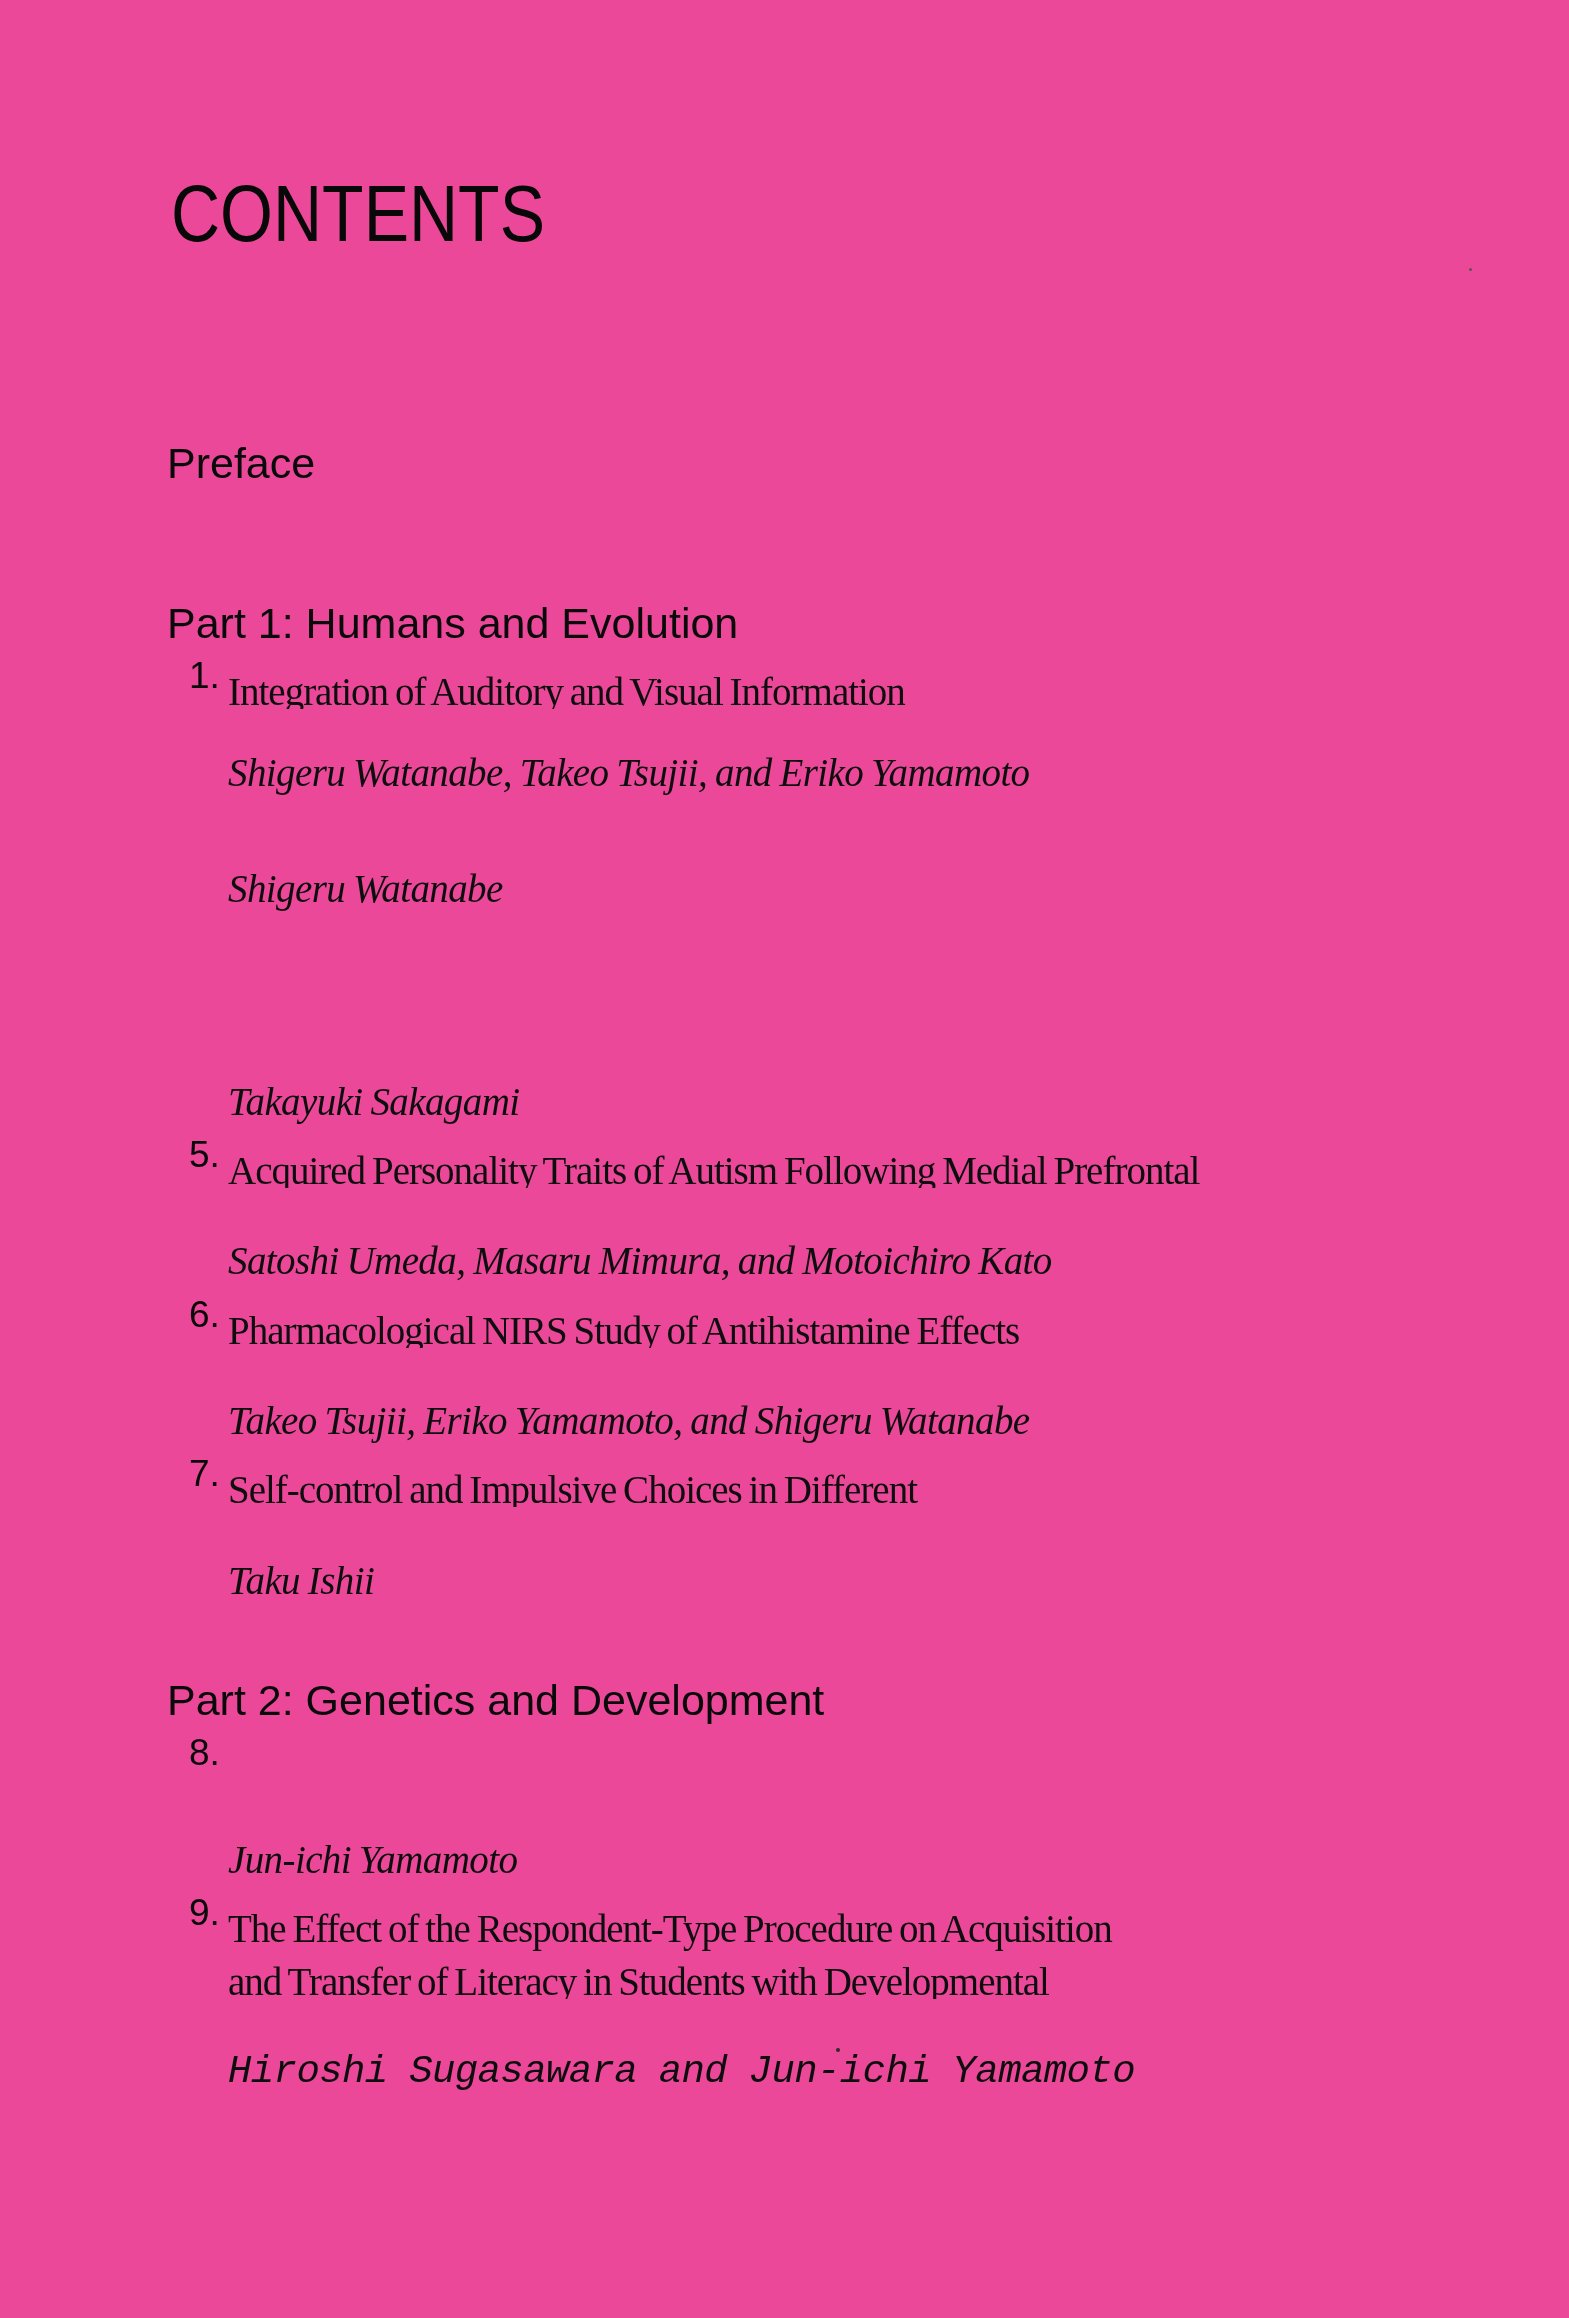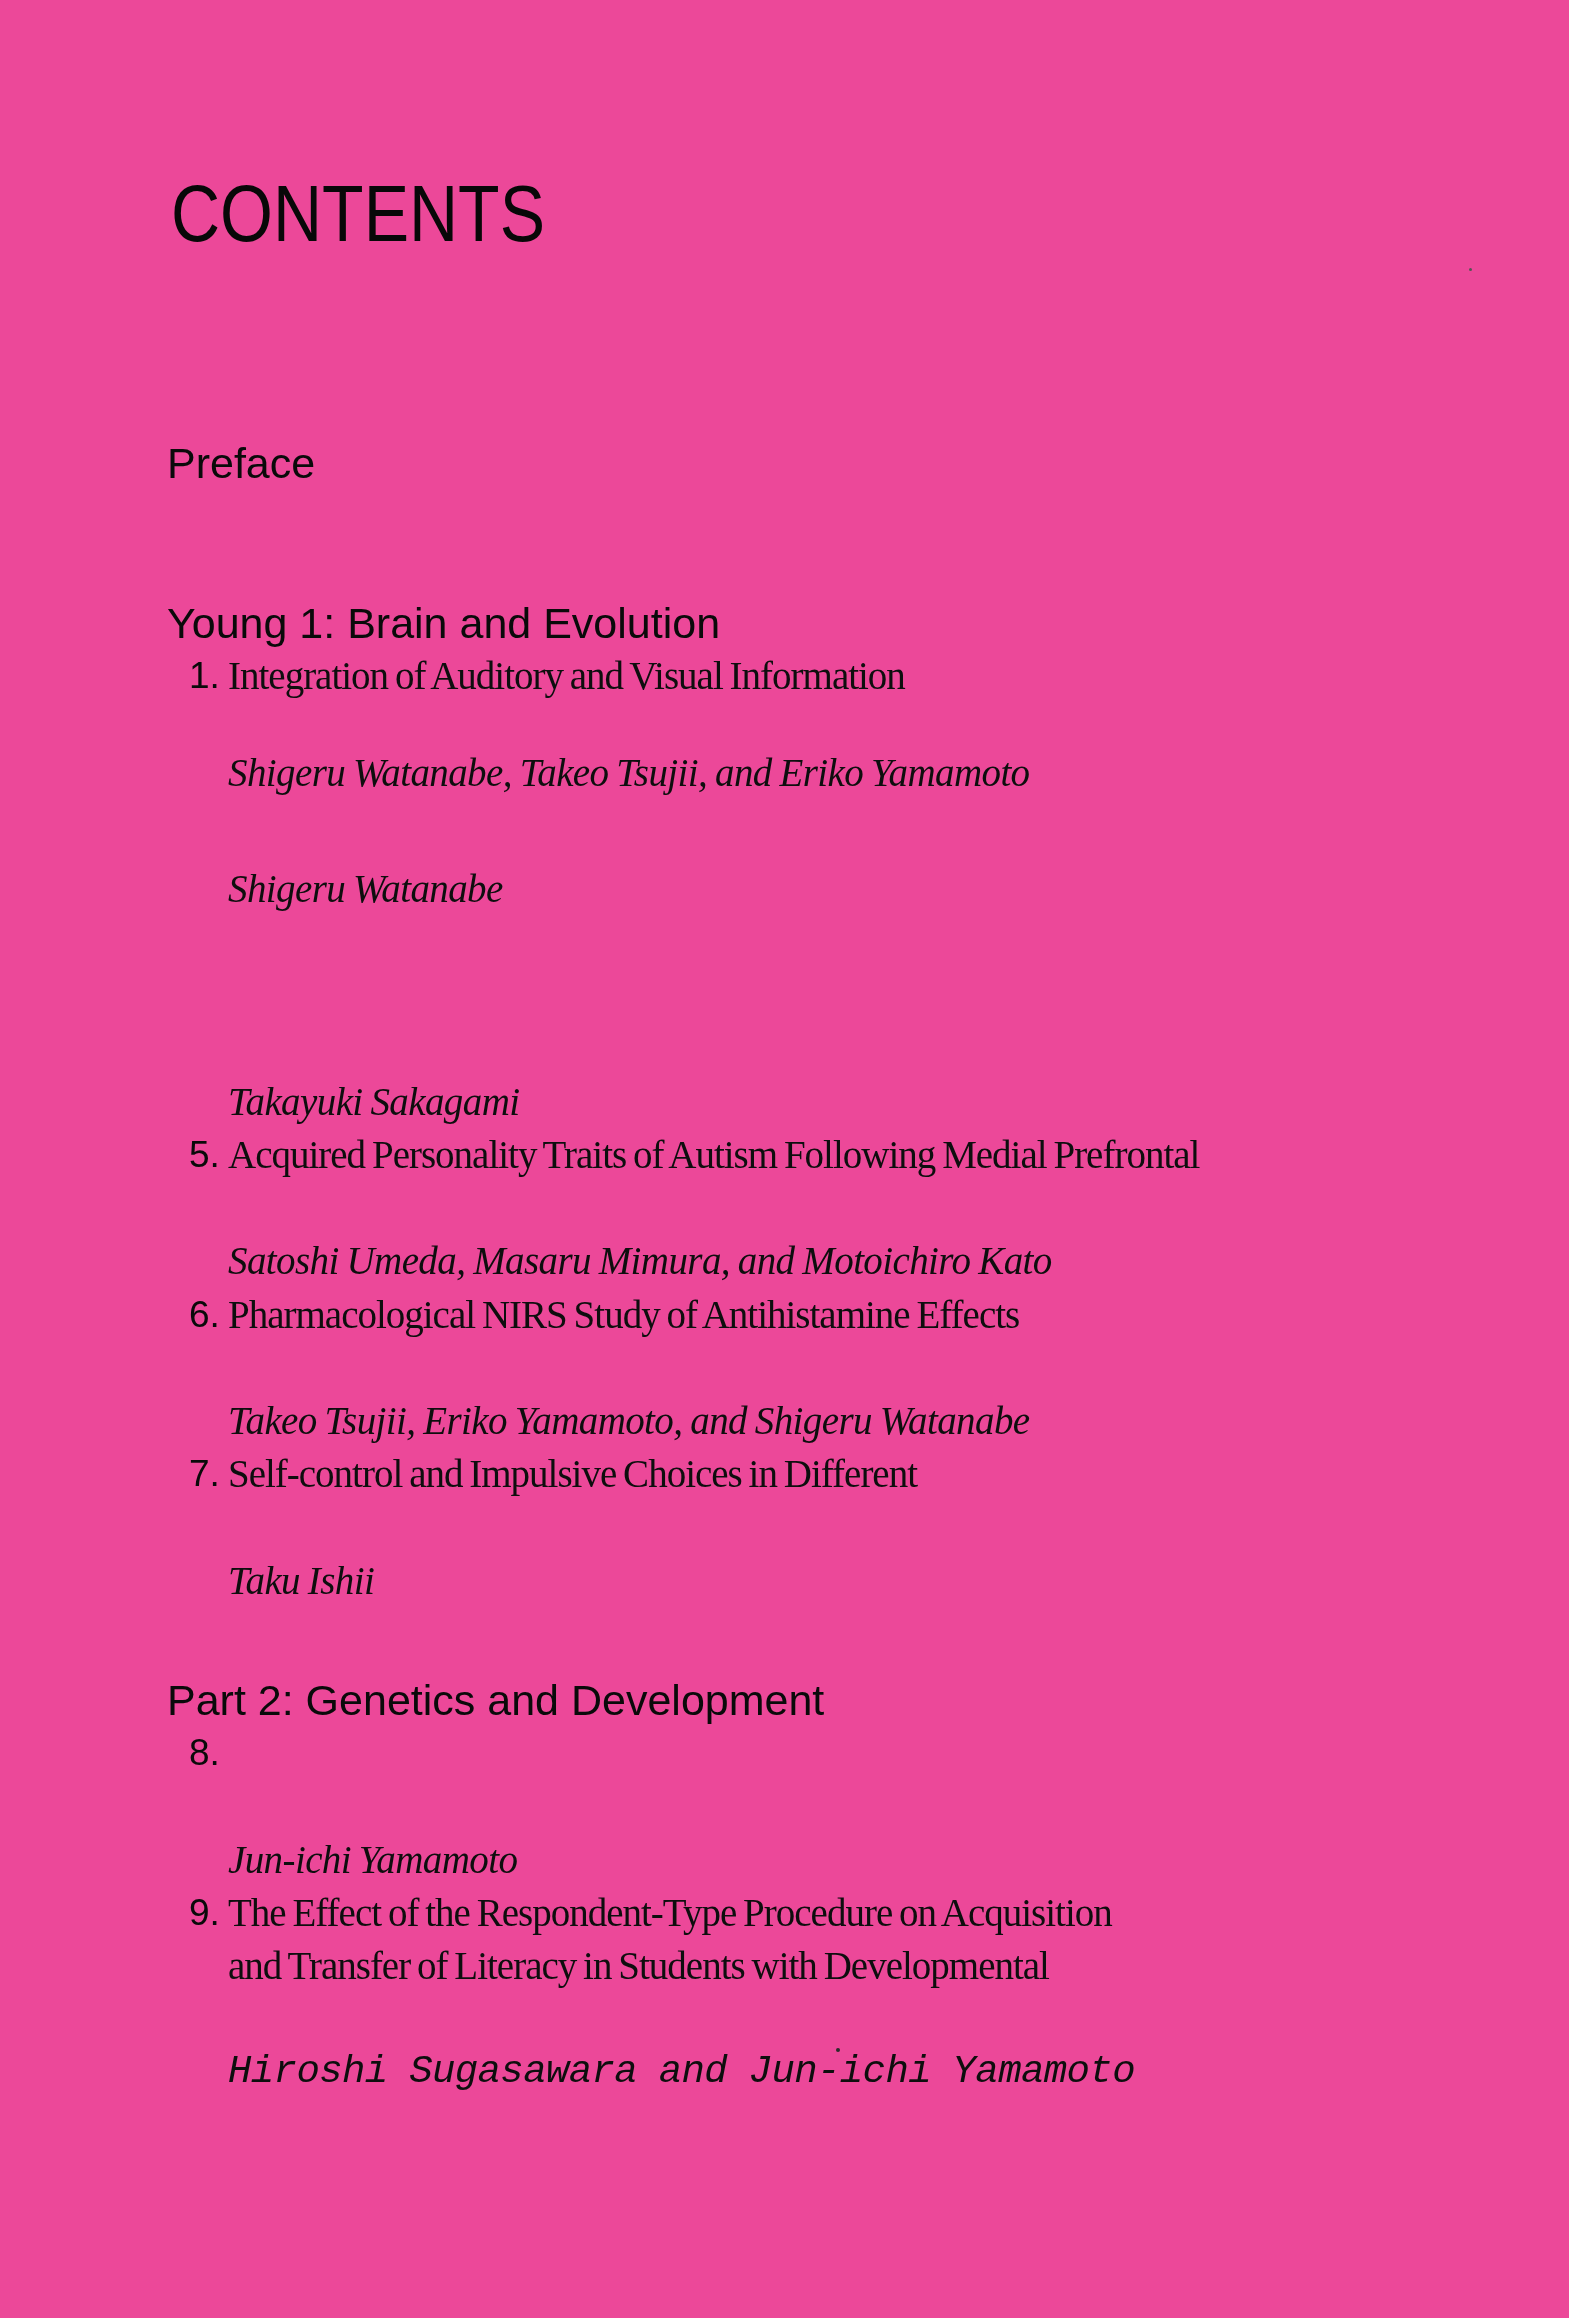--- a/index.html
+++ b/index.html
@@ -24,21 +24,21 @@
   .line{
     position:absolute;left:189px;width:1127px;height:47px;
     font:normal 39px/1 "Liberation Serif",serif;
     letter-spacing:-1px;word-spacing:-1.9px;color:#0e0e0e;
   }
   .line .num{
     position:absolute;left:0;top:1.3px;
     font:normal 37px/1 "Liberation Sans",sans-serif;
     letter-spacing:0;word-spacing:0;color:#0a0a0a;
   }
-  .line .text{position:absolute;left:39px;top:0;white-space:nowrap;font-family:Liberation Serif, serif;}
+  .line .text{position:absolute;left:39px;top:16px;white-space:nowrap;font-family:Liberation Serif, serif;}
   .line .author{
     position:absolute;left:39px;top:0;white-space:nowrap;
     font-style:italic;letter-spacing:-0.6px;word-spacing:-1.3px;
   }
   .line .page{
     position:absolute;right:0;top:0;
     letter-spacing:0;word-spacing:0;
   }
   .speck{position:absolute;background:#2b2b2b;border-radius:50%;}
   .speck.s1{left:1469px;top:268px;width:3.2px;height:3.2px;background:#555;}
@@ -48,21 +48,21 @@
 <body>
 
 <div class="page">
   <h1 class="title">CONTENTS</h1>
   <div id="toc">
       <div class="sans-heading" style="top: 442px;">Preface</div>
       <div class="line" style="top: 499px;">
         <span class="author">Shigeru Watanabe</span>
         <span class="page">1</span>
       </div>
-      <div class="sans-heading" style="top: 602px;">Young 1: Brain and Evolution</div>
+      <div class="sans-heading" style="top: 602px;">Part 1: Humans and Evolution</div>
       <div class="line" style="top: 656px;">
         <span class="num">1.</span>
         <span class="text">Integration of Auditory and Visual Information</span>
       </div>
       <div class="line" style="top: 709px;">
         <span class="text">in Human Face Discrimination in Humans and Pigeons</span>
         <span class="page">7</span>
       </div>
       <div class="line" style="top: 753px;">
         <span class="author">Shigeru Watanabe, Takeo Tsujii, and Eriko Yamamoto</span>

